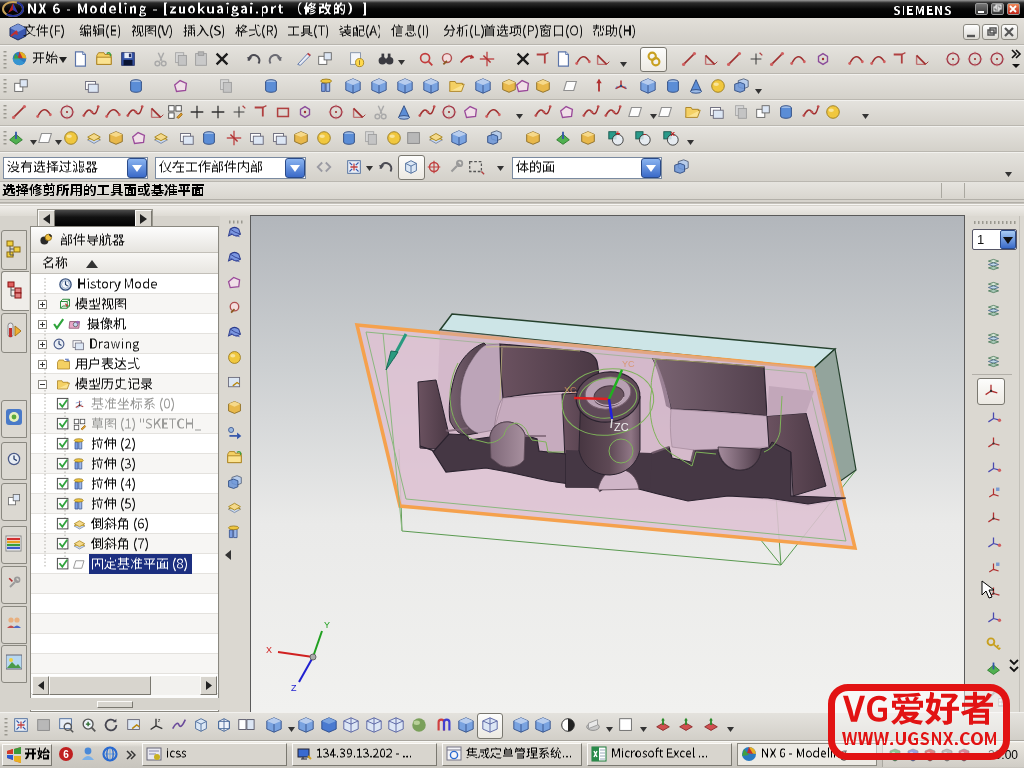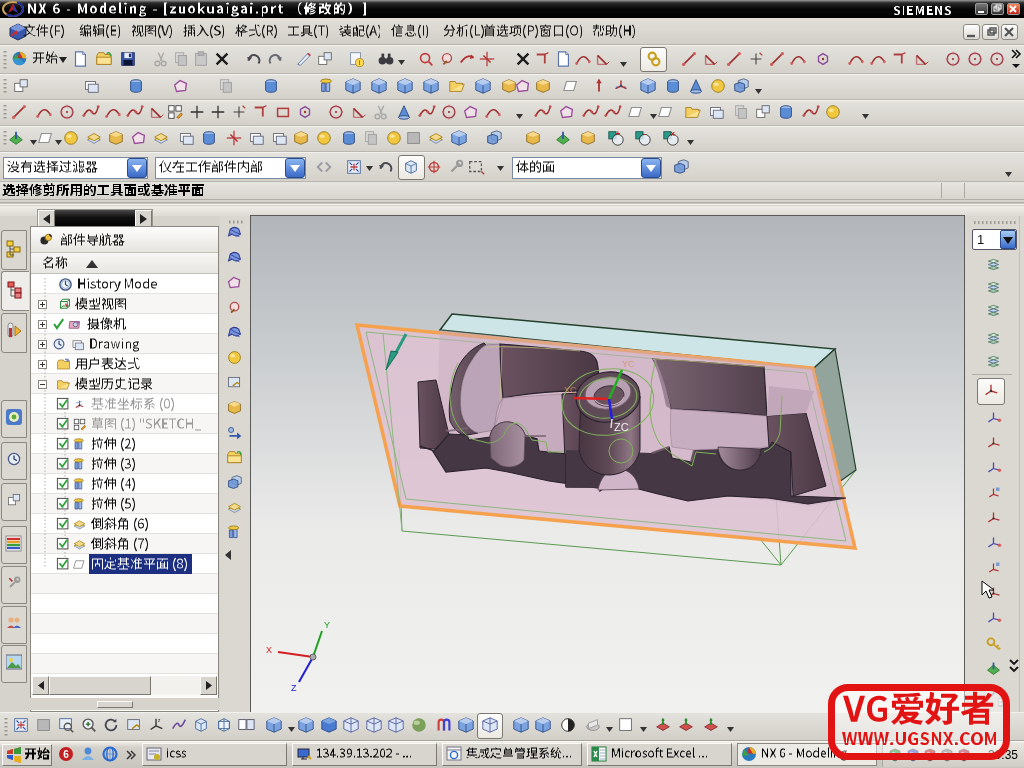--- a/index.html
+++ b/index.html
@@ -1573,20 +1573,20 @@
       <circle cx="5.5" cy="5.5" r="1.8" fill="#fff" fill-opacity=".5"></circle>
     </svg>
     <svg class="abs" style="left:940px;top:748px" width="14" height="14" viewBox="0 0 14 14">
       <path d="M7 1l5 2v4c0 3-2 5-5 6-3-1-5-3-5-6V3z" fill="#8a8a8a" stroke="#444" stroke-width=".6"></path>
       <circle cx="5.5" cy="5.5" r="1.8" fill="#fff" fill-opacity=".5"></circle>
     </svg>
     <svg class="abs" style="left:957px;top:748px" width="14" height="14" viewBox="0 0 14 14">
       <path d="M7 1l5 2v4c0 3-2 5-5 6-3-1-5-3-5-6V3z" fill="#b82848" stroke="#444" stroke-width=".6"></path>
       <circle cx="5.5" cy="5.5" r="1.8" fill="#fff" fill-opacity=".5"></circle>
     </svg>
-    <div style="position:absolute;left:988px;top:748px;width:34px;height:14px;font-size:12px;color:#000;font-family:'Liberation Sans'">20:35</div>
+    <div style="position:absolute;left:988px;top:748px;width:34px;height:14px;font-size:12px;color:#000;font-family:'Liberation Sans'">20:00</div>
     <div style="position:absolute;left:828px;top:684px;width:182px;height:76px;background:rgba(255,255,255,.45);border:7px solid #e21313;border-radius:20px"></div>
     <svg style="position:absolute;left:843px;top:691px" width="156" height="45" viewBox="0 0 156 45">
       <path transform="translate(0,30.8)" d="M8 0H14L22 -26H17L13 -13C12 -10 12 -8 11 -5H11C10 -8 10 -10 9 -13L5 -26H-0Z M36 0C40 0 43 -1 44 -3V-14H35V-10H40V-5C39 -4 38 -4 37 -4C31 -4 29 -7 29 -13C29 -19 32 -22 36 -22C39 -22 40 -21 41 -20L44 -23C42 -25 40 -26 36 -26C29 -26 24 -21 24 -13C24 -4 29 0 36 0Z M76 -29C70 -28 59 -28 50 -28C51 -27 51 -25 51 -24L56 -24L54 -23C54 -23 55 -22 55 -21H49V-14H52V-12H57C55 -6 53 -3 48 -0C49 0 50 2 51 3C54 1 57 -2 59 -6C60 -4 61 -3 63 -2C61 -1 58 -1 56 -1C56 0 57 2 58 3C61 2 64 1 67 0C70 2 74 2 78 3C78 2 79 0 80 -1C77 -1 74 -2 71 -2C73 -4 75 -6 76 -8L74 -10L73 -10H61L61 -12H77V-14H80V-21H73L76 -24L72 -25C74 -25 76 -26 78 -26ZM62 -24 63 -21H59C58 -22 58 -23 57 -24C60 -25 62 -25 65 -25ZM67 -21C66 -22 66 -24 65 -25C68 -25 70 -25 72 -25C71 -24 70 -22 70 -21ZM58 -17 58 -15H53V-18H76V-15H62L62 -17ZM63 -6H70C69 -5 68 -5 67 -4C65 -5 64 -5 63 -6Z M83 -11C85 -9 87 -8 89 -6C87 -4 85 -2 82 -0C83 1 84 2 85 3C88 2 90 -1 92 -3C93 -2 94 -1 95 0L98 -3C97 -4 96 -6 94 -7C96 -11 97 -16 98 -22L95 -23L94 -23H90C91 -25 91 -27 91 -29L87 -30C87 -28 87 -25 86 -23H83V-19H86C85 -16 84 -13 83 -11ZM93 -19C93 -16 92 -13 91 -10L88 -12C89 -14 89 -17 90 -19ZM104 -19V-15H97V-11H104V-1C104 -1 104 -1 104 -1C103 -1 101 -1 99 -1C100 0 101 2 101 3C104 3 105 3 107 2C108 2 109 1 109 -1V-11H116V-15H109V-18C111 -20 114 -23 115 -26L112 -28L112 -28H98V-24H109C108 -22 106 -20 104 -19Z M145 -29C144 -27 143 -26 142 -24V-26H134V-30H130V-26H122V-22H130V-19H119V-15H131C127 -13 122 -11 118 -10C118 -9 120 -7 120 -6C122 -7 124 -8 126 -8V3H130V2H142V3H146V-13H133C135 -14 136 -14 138 -15H150V-19H142C145 -21 147 -24 149 -27ZM134 -19V-22H140C139 -21 137 -20 136 -19ZM130 -4H142V-1H130ZM130 -7V-9H142V-7Z" fill="#e21313"></path>
     </svg>
     <svg style="position:absolute;left:842px;top:730px" width="160" height="23" viewBox="0 0 160 23">
       <path transform="translate(0,15.0)" d="M3 0H6L7 -6C7 -7 8 -8 8 -9H8C8 -8 8 -7 8 -6L10 0H13L15 -13H13L12 -6C12 -5 12 -4 11 -2H11C11 -4 11 -5 10 -6L9 -13H7L5 -6C5 -5 5 -4 5 -2H4C4 -4 4 -5 4 -6L3 -13H0Z M18 0H21L23 -6C23 -7 23 -8 23 -9H23C24 -8 24 -7 24 -6L25 0H29L31 -13H29L27 -6C27 -5 27 -4 27 -2H27C27 -4 26 -5 26 -6L25 -13H22L21 -6C21 -5 20 -4 20 -2H20C20 -4 20 -5 19 -6L19 -13H16Z M34 0H37L38 -6C39 -7 39 -8 39 -9H39C39 -8 39 -7 40 -6L41 0H44L47 -13H44L43 -6C43 -5 43 -4 43 -2H42C42 -4 42 -5 42 -6L40 -13H38L37 -6C36 -5 36 -4 36 -2H36C36 -4 35 -5 35 -6L34 -13H32Z M50 0C51 0 51 -0 51 -1C51 -2 51 -3 50 -3C49 -3 48 -2 48 -1C48 -0 49 0 50 0Z M59 0C62 0 64 -2 64 -6V-13H61V-5C61 -3 60 -2 59 -2C57 -2 56 -3 56 -5V-13H54V-6C54 -2 56 0 59 0Z M72 0C74 0 75 -0 76 -1V-7H72V-5H74V-2C74 -2 73 -2 72 -2C70 -2 69 -4 69 -6C69 -9 70 -11 72 -11C73 -11 74 -10 75 -10L76 -11C75 -12 74 -13 72 -13C69 -13 66 -10 66 -6C66 -2 69 0 72 0Z M83 0C86 0 87 -2 87 -4C87 -5 86 -6 85 -7L83 -8C82 -8 81 -8 81 -9C81 -10 82 -11 83 -11C84 -11 85 -10 86 -10L87 -11C86 -12 84 -13 83 -13C80 -13 79 -11 79 -9C79 -7 80 -6 81 -6L83 -5C84 -5 85 -4 85 -3C85 -3 84 -2 83 -2C82 -2 80 -3 80 -3L78 -2C79 -0 81 0 83 0Z M90 0H92V-5C92 -7 92 -8 92 -9H92L93 -7L97 0H99V-13H97V-8C97 -6 97 -4 97 -3H97L96 -6L92 -13H90Z M101 0H104L105 -3C105 -3 106 -4 106 -5H106C106 -4 107 -3 107 -3L109 0H111L108 -6L111 -13H108L107 -10C107 -9 107 -9 106 -8H106C106 -9 106 -9 105 -10L104 -13H101L105 -7Z M114 0C115 0 116 -0 116 -1C116 -2 115 -3 114 -3C113 -3 113 -2 113 -1C113 -0 113 0 114 0Z M124 0C125 0 127 -0 128 -2L126 -3C126 -2 125 -2 124 -2C122 -2 121 -4 121 -6C121 -9 122 -11 124 -11C125 -11 126 -10 126 -10L128 -11C127 -12 126 -13 124 -13C121 -13 118 -10 118 -6C118 -2 121 0 124 0Z M135 0C138 0 141 -2 141 -6C141 -10 138 -13 135 -13C132 -13 129 -10 129 -6C129 -2 132 0 135 0ZM135 -2C133 -2 132 -4 132 -6C132 -9 133 -11 135 -11C137 -11 138 -9 138 -6C138 -4 137 -2 135 -2Z M143 0H145V-5C145 -6 145 -8 145 -9H145L146 -6L148 -1H149L151 -6L152 -9H152C152 -8 152 -6 152 -5V0H154V-13H152L150 -7C149 -6 149 -5 149 -4H149C148 -5 148 -6 148 -7L146 -13H143Z" fill="#e21313"></path>
     </svg>
   </div>
 </body></html>

